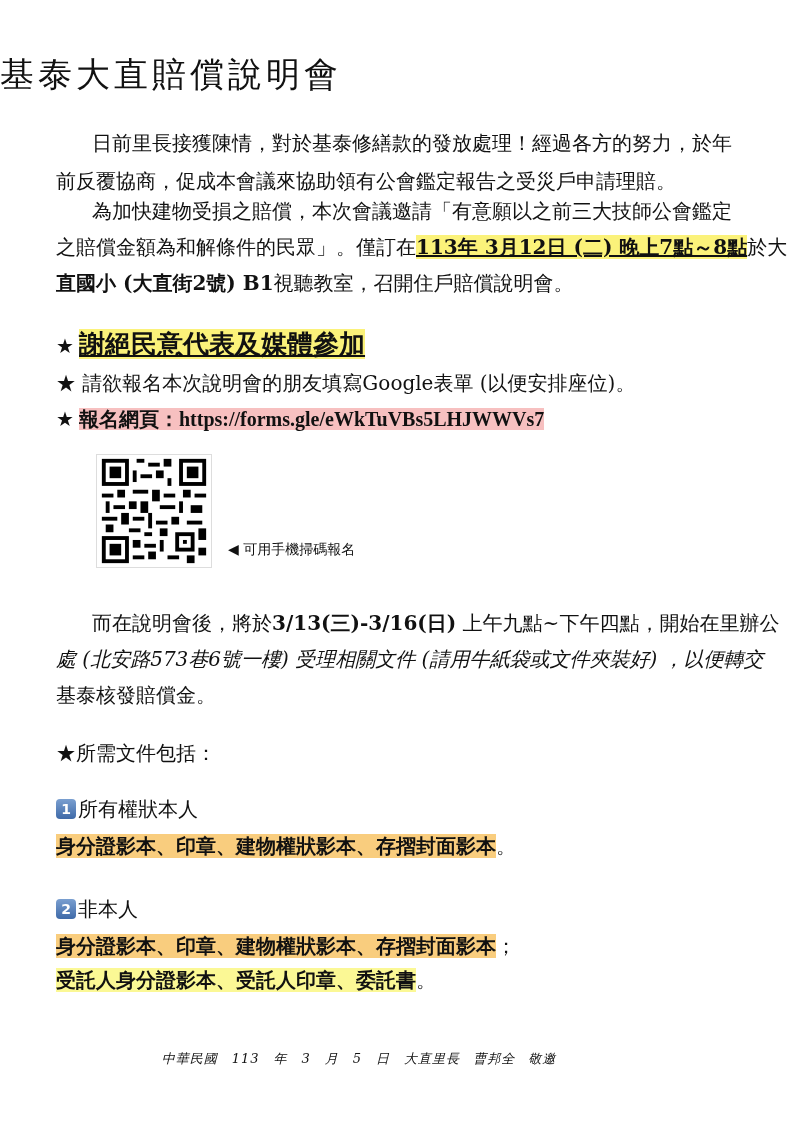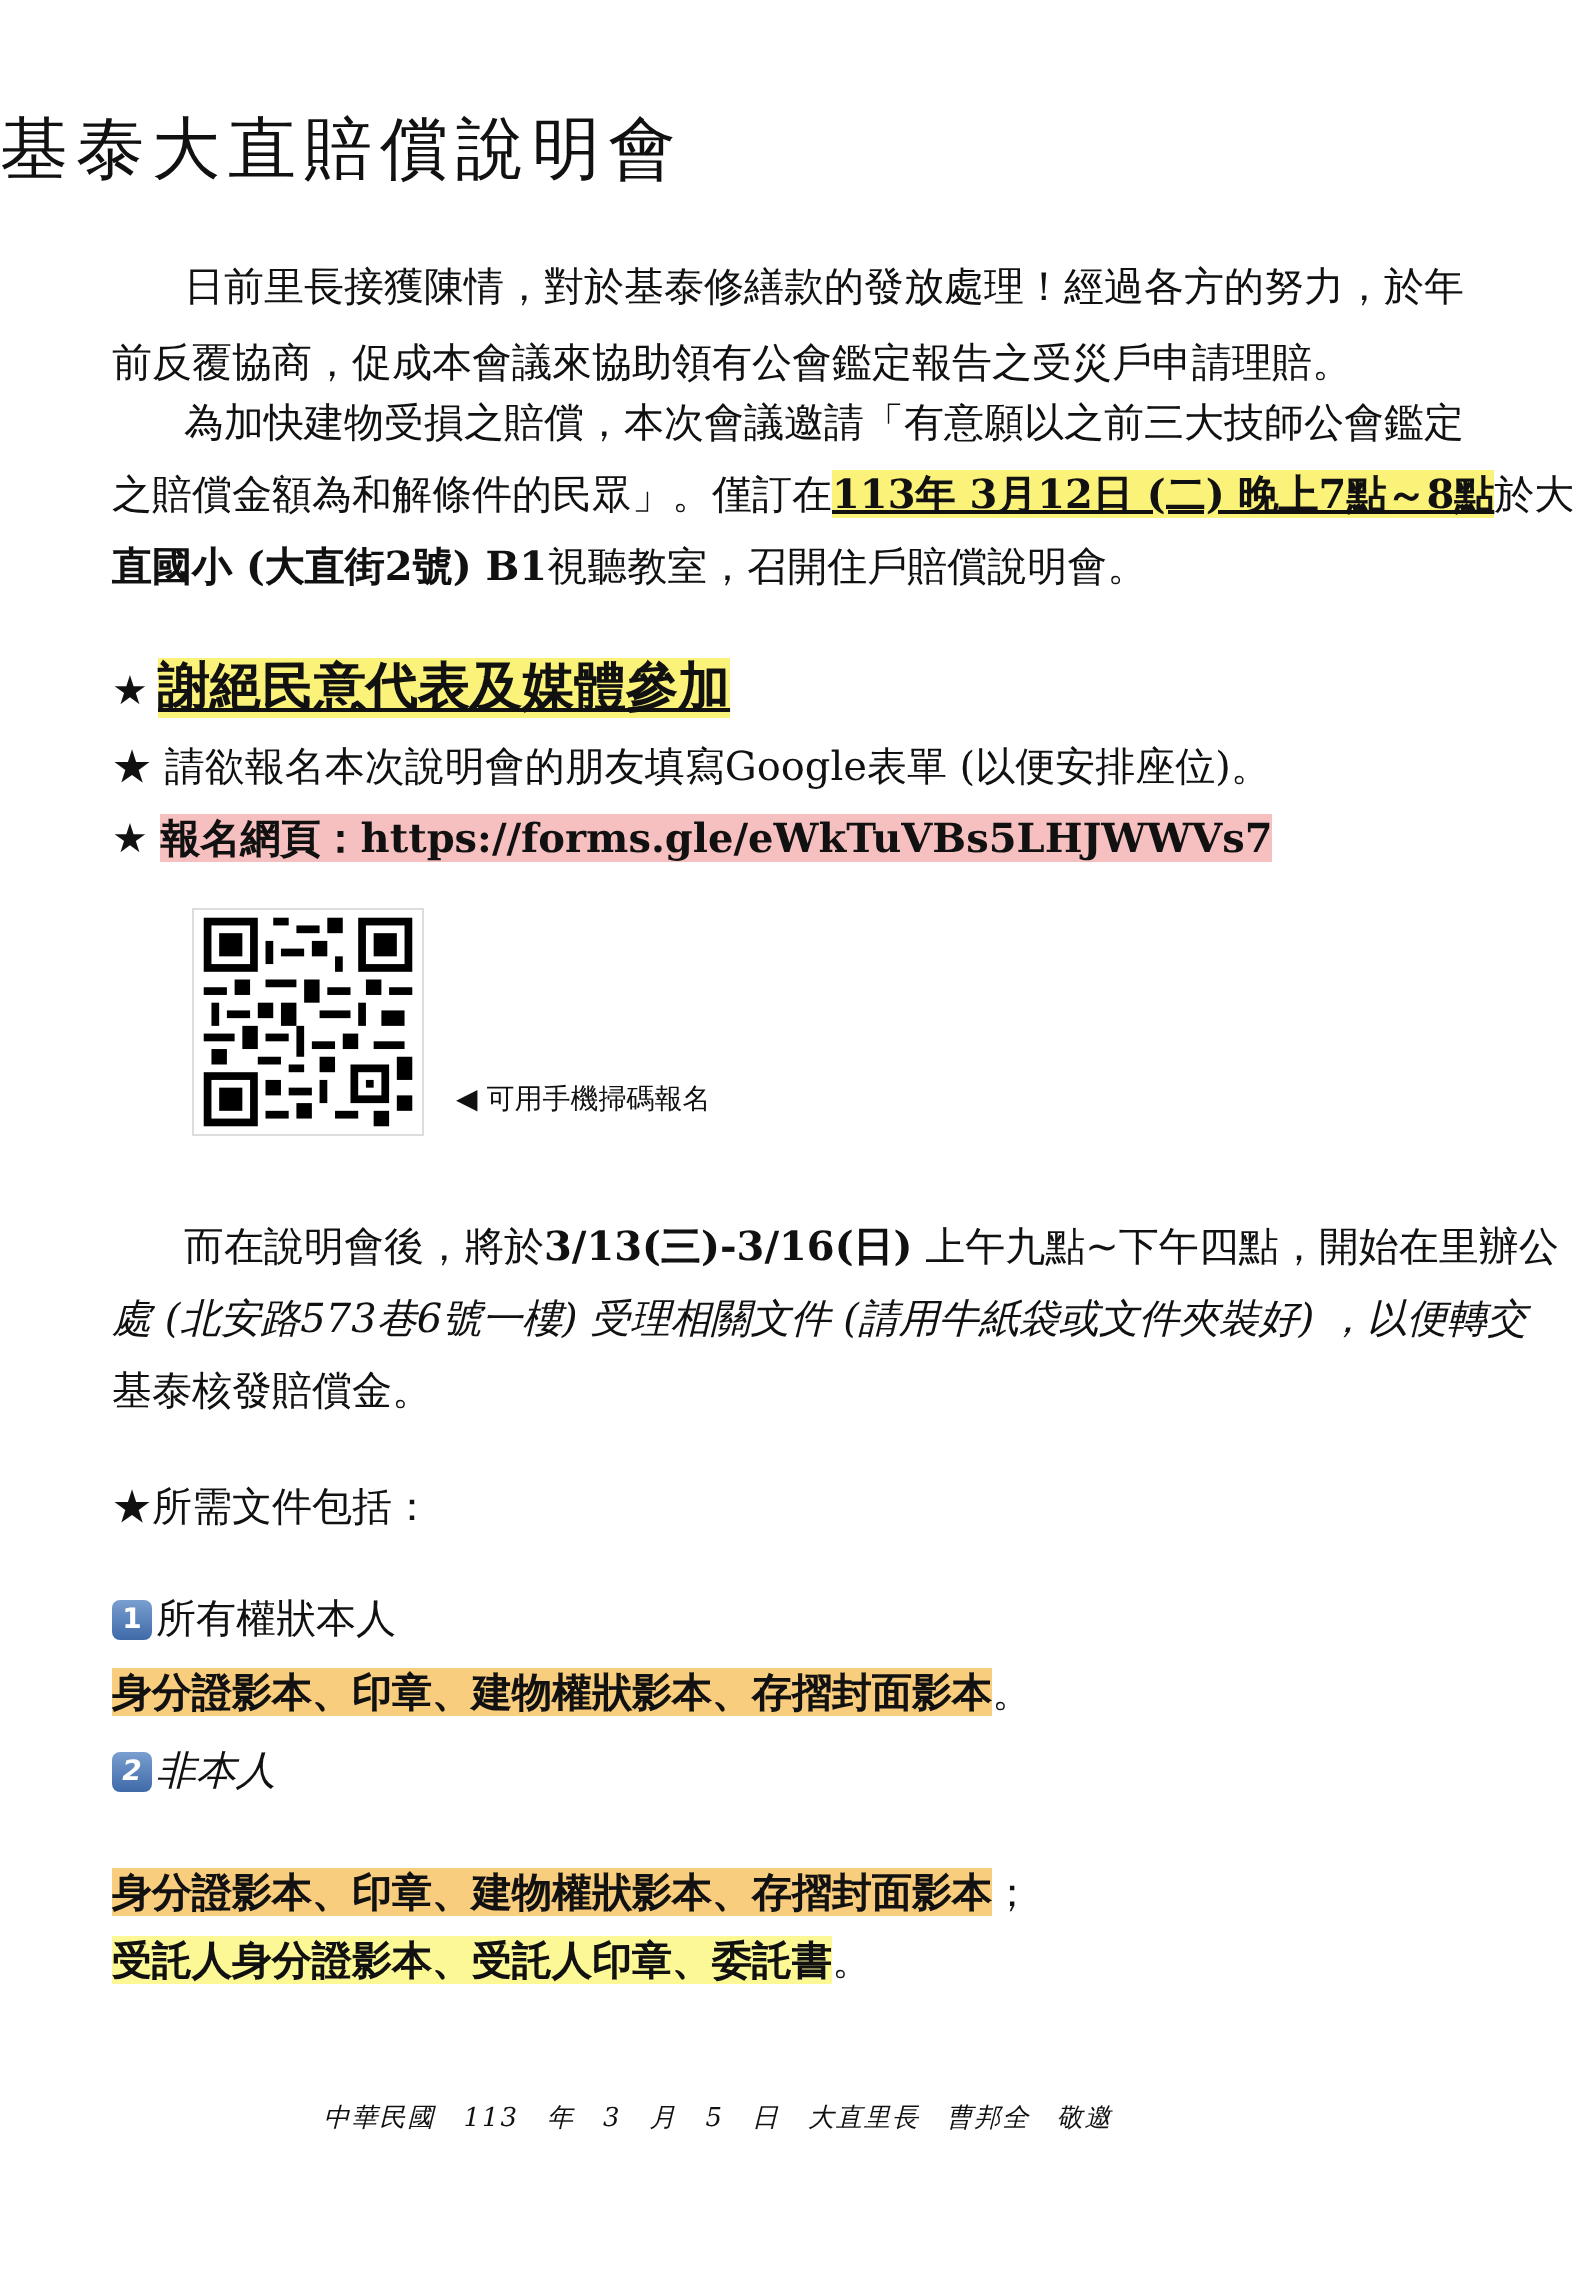--- a/index.html
+++ b/index.html
@@ -39,21 +39,21 @@
 </div>
 
 <div class="abs" style="left:56px; top:324px; line-height:40px;">
   <span class="star">★</span>
   <span class="big hl-yellow">謝絕民意代表及媒體參加</span>
 </div>
 <div class="abs p" style="left:56px; top:364px;">
   <span>★</span>
   <span>請欲報名本次說明會的朋友填寫Google表單 (以便安排座位)。</span>
 </div>
-<div class="abs p" style="left:56px; top:400px;">
+<div class="abs p" style="left:56px; top:400px;font-family:Liberation Serif, serif;">
   <span>★</span>
   <span class="hl-pink b"><span>報名網頁：</span><span>https://forms.gle/eWkTuVBs5LHJWWVs7</span></span>
 </div>
 
 <div class="abs qr">
   <svg width="114" height="112" viewBox="0 0 29 29">
     <rect width="29" height="29" fill="#fff"></rect>
     <g fill="#000">
       <rect x="1" y="1" width="7" height="7"></rect>
         <rect x="2" y="2" width="5" height="5" fill="#fff"></rect>
@@ -121,21 +121,21 @@
 
 <div class="abs p" style="left:56px; top:734px;">★所需文件包括：</div>
 
 <div class="abs p" style="left:56px; top:790px;">
   <span class="badge">1</span><span>所有權狀本人</span>
 </div>
 <div class="abs p" style="left:56px; top:827px;">
   <span class="b hl-orange">身分證影本、印章、建物權狀影本、存摺封面影本</span><span>。</span>
 </div>
 
-<div class="abs p" style="left:56px; top:866px;font-style:italic;">
+<div class="abs p" style="left:56px; top:890px;">
   <span class="badge">2</span><span>非本人</span>
 </div>
 <div class="abs p" style="left:56px; top:927px;">
   <span class="b hl-orange">身分證影本、印章、建物權狀影本、存摺封面影本</span><span>；</span>
 </div>
 <div class="abs p" style="left:56px; top:961px;">
   <span class="b hl-lightyellow">受託人身分證影本、受託人印章、委託書</span><span>。</span>
 </div>
 
 <div class="abs footer">中華民國　113　年　3　月　5　日　大直里長 曹邦全 敬邀</div>

